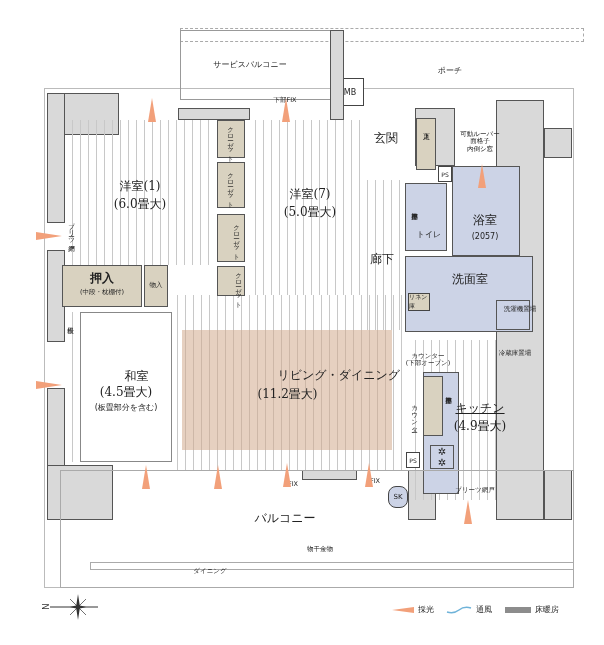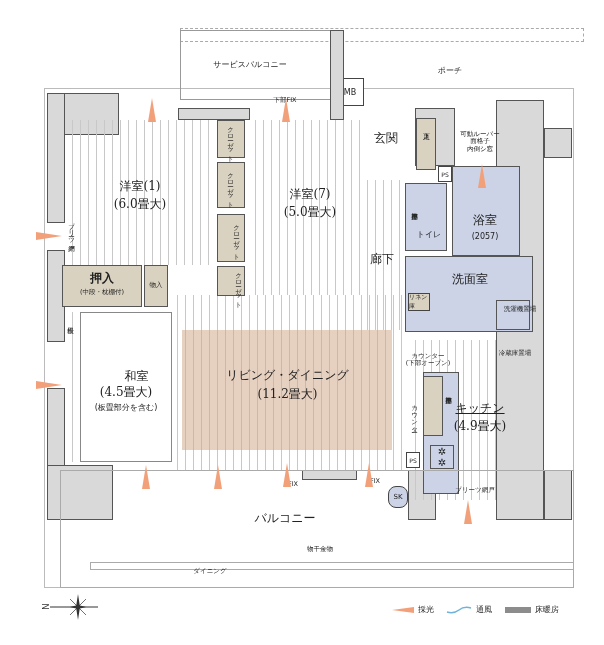--- a/index.html
+++ b/index.html
@@ -122,21 +122,21 @@
 <div class="lbl xs vert" style="left:67px;top:218px;">プリーツ網戸</div>
 <div class="lbl xs vert" style="left:66px;top:322px;">板畳</div>
 
 <div class="lbl lg" style="left:95px;top:180px;width:90px;">洋室(1)</div>
 <div class="lbl lg" style="left:95px;top:198px;width:90px;">(6.0畳大)</div>
 <div class="lbl lg" style="left:265px;top:188px;width:90px;">洋室(7)</div>
 <div class="lbl lg" style="left:265px;top:206px;width:90px;">(5.0畳大)</div>
 <div class="lbl lg" style="left:80px;top:370px;width:113px;">和室</div>
 <div class="lbl lg" style="left:80px;top:386px;width:92px;">(4.5畳大)</div>
 <div class="lbl sm" style="left:80px;top:403px;width:92px;">(板畳部分を含む)</div>
-<div class="lbl lg" style="left:190px;top:369px;width:195px;">リビング・ダイニング</div>
+<div class="lbl lg" style="left:205px;top:369px;width:195px;text-align:right;">リビング・ダイニング</div>
 <div class="lbl lg" style="left:190px;top:388px;width:195px;">(11.2畳大)</div>
 <div class="lbl lg" style="left:455px;top:402px;width:50px;text-decoration:underline;">キッチン</div>
 <div class="lbl lg" style="left:452px;top:420px;width:56px;">(4.9畳大)</div>
 <div class="lbl md" style="left:368px;top:132px;width:36px;">玄関</div>
 <div class="lbl md" style="left:364px;top:253px;width:36px;">廊下</div>
 
 <div class="line" style="left:60px;top:470px;width:514px;height:118px;border-color:#aaa;"></div>
 <div class="lbl lg" style="left:240px;top:512px;width:90px;">バルコニー</div>
 <div class="lbl xs" style="left:300px;top:546px;width:40px;">物干金物</div>
 <div class="line" style="left:90px;top:562px;width:484px;height:8px;border-color:#aaa;"></div>

